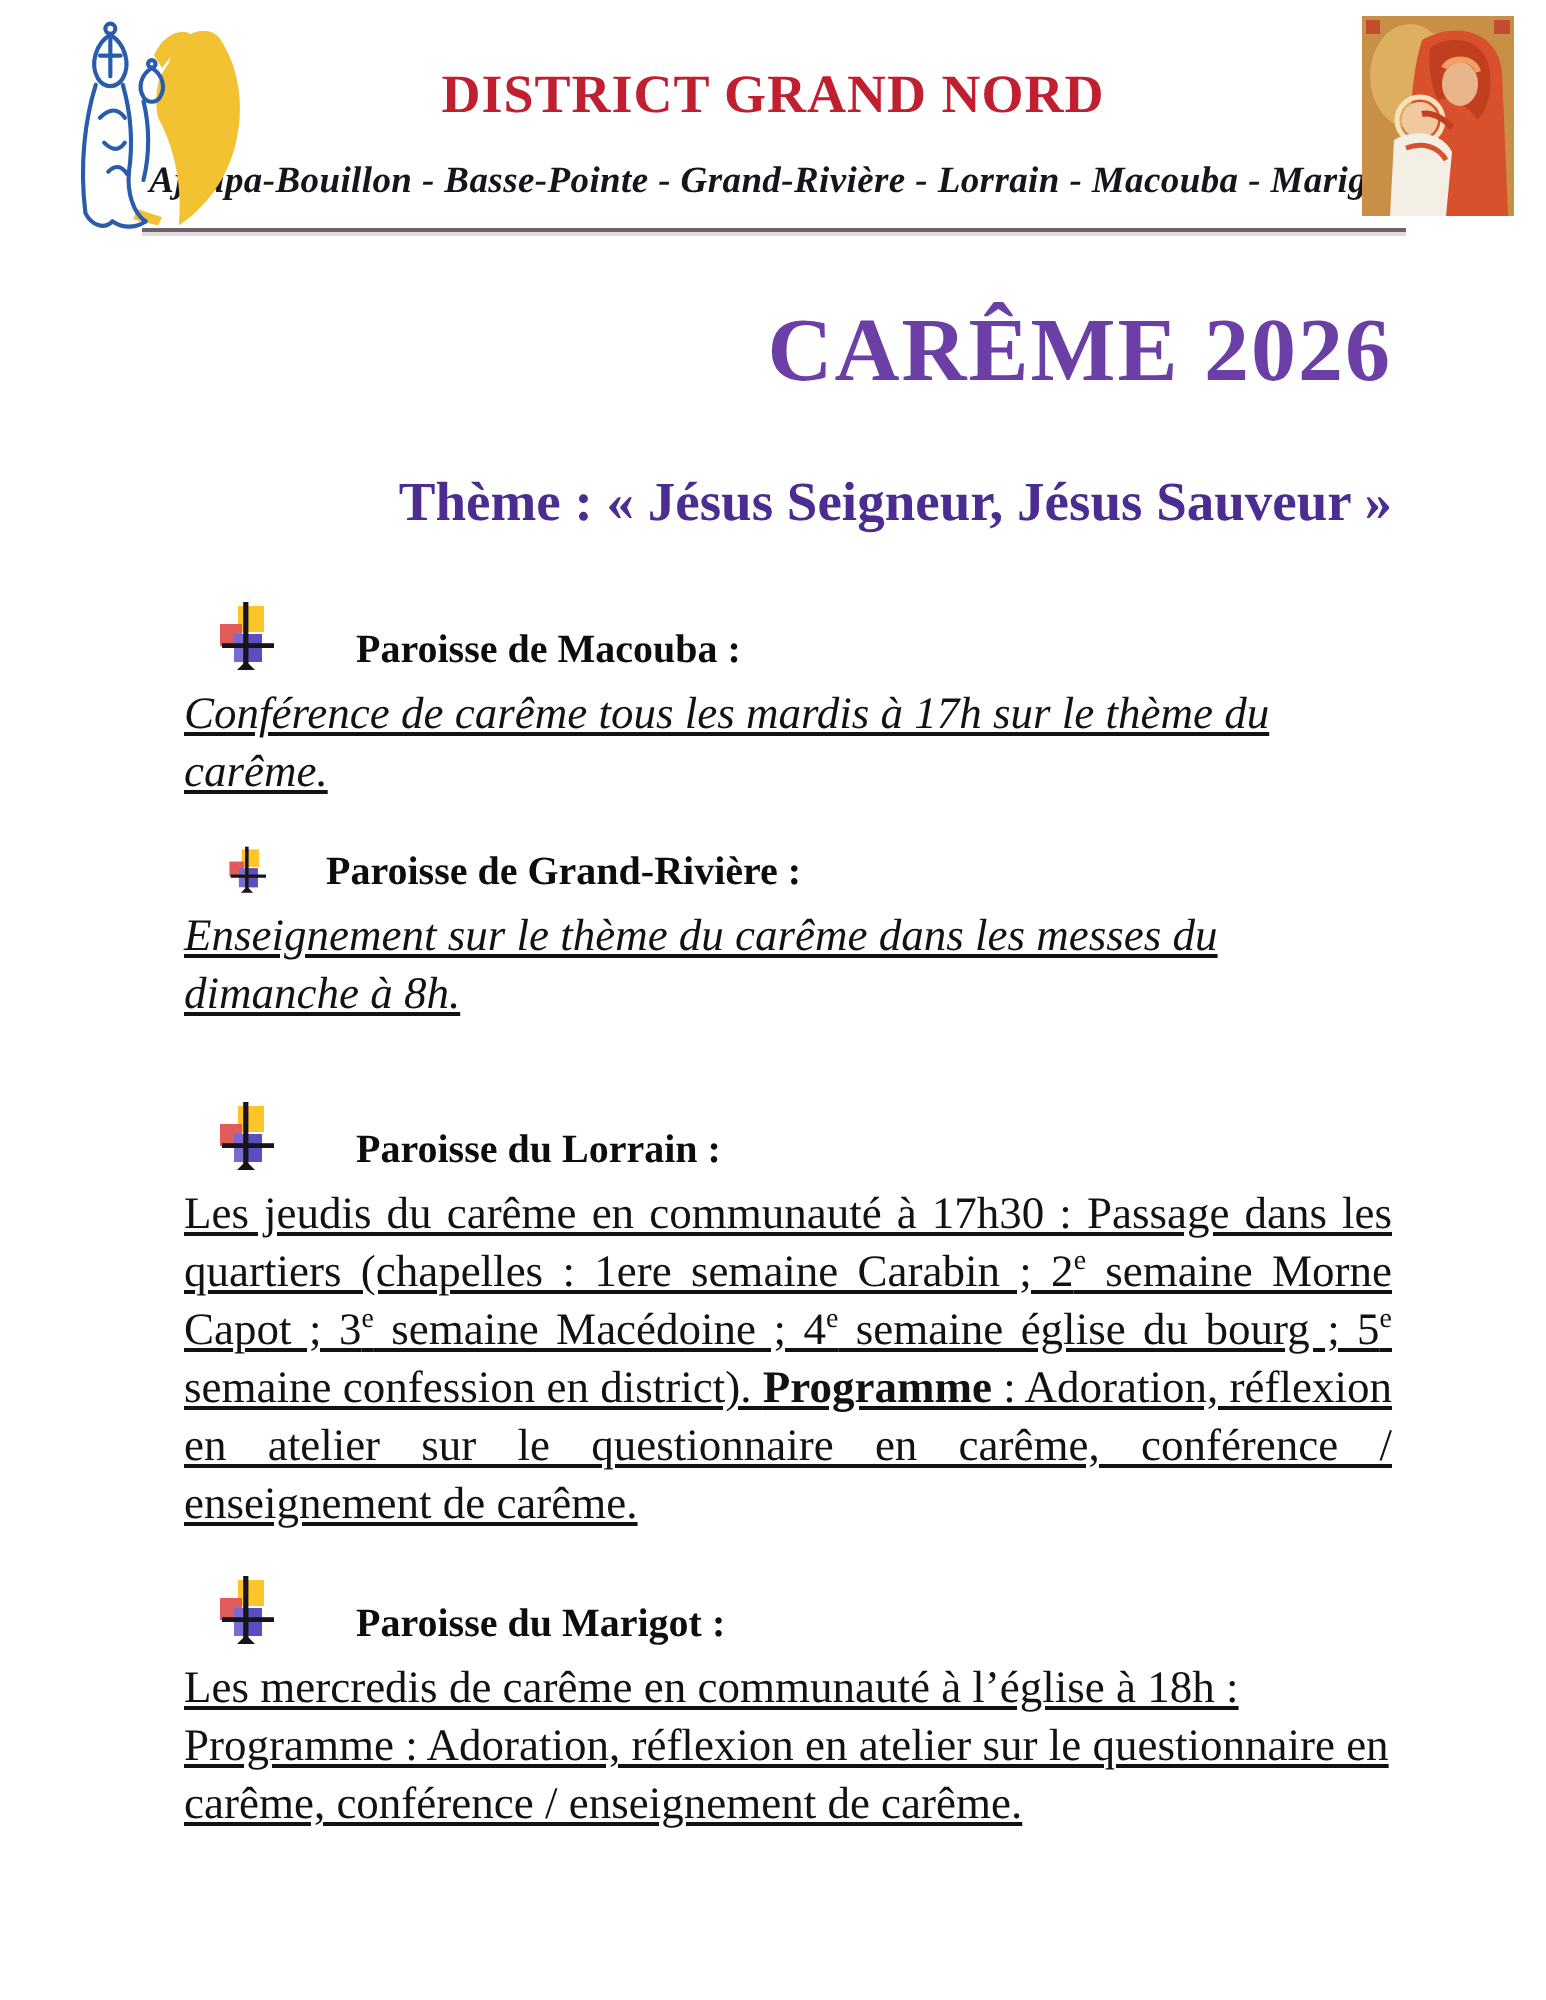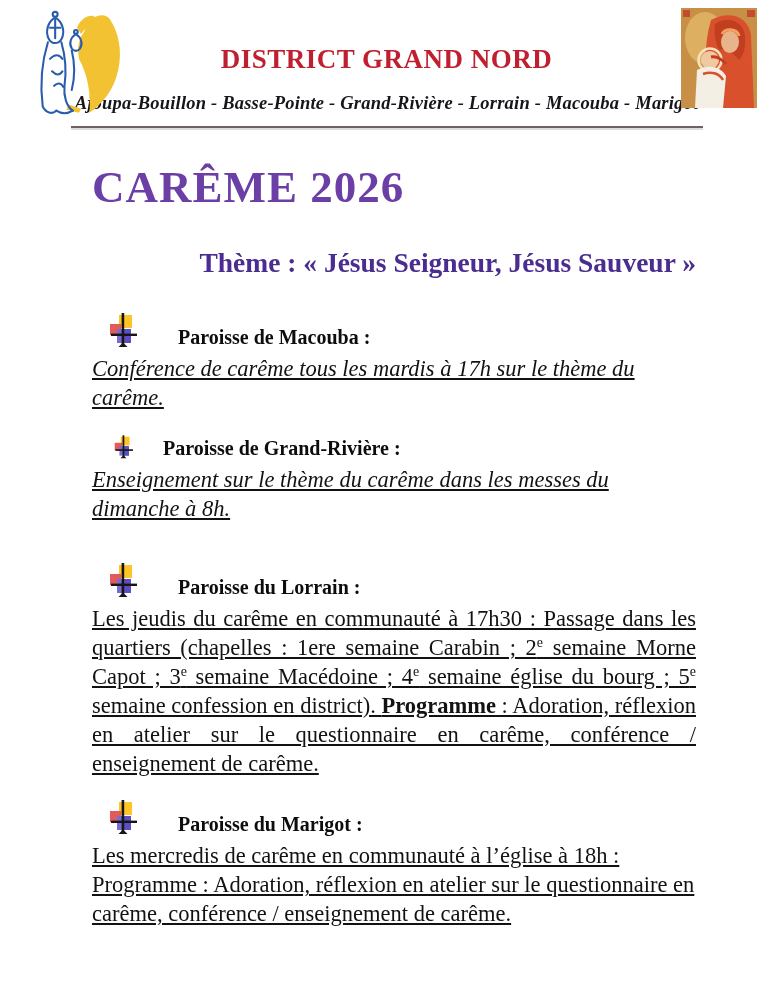--- a/index.html
+++ b/index.html
@@ -9,39 +9,39 @@
     font-family:"Liberation Serif", serif;
     color:#121212;
   }
   .page { width:773px; height:1000px; position:relative; }
 
   
   .header { position:relative; }
   .logo { position:absolute; left:26px; top:5px; width:106px; height:114px; }
   .painting { position:absolute; left:681px; top:8px; width:76px; height:100px; }
   .district-title {
-    padding-top:44px; text-align:center;
+    padding-top:32px; text-align:center;
     font-size:27px; font-weight:bold; letter-spacing:0.5px;
     color:#C01F2F;
   }
   .towns {
     margin-top:18px; text-align:center;
     font-size:18.5px; font-weight:bold; font-style:italic;
     color:#15151c; letter-spacing:0.2px;
   }
   .divider {
     width:632px; margin:12px auto 0; height:0;
     border-top:2px solid #6E6066;
     box-shadow:0 2px 0 rgba(165,155,160,0.35);
   }
 
   
   .main { padding-left:92px; width:604px; }
   .main-title {
-    width:604px; text-align:left; margin-top:36px;
+    width:604px; text-align:right; margin-top:36px;
     font-size:45px; font-weight:bold; letter-spacing:1px;
     color:#6B3FA6; line-height:1.05;
   }
   .theme {
     width:604px; text-align:right; margin-top:36px;
     font-size:27.5px; font-weight:bold;
     color:#4B2D91;
   }
 
   .section-head { display:flex; align-items:flex-end; }

